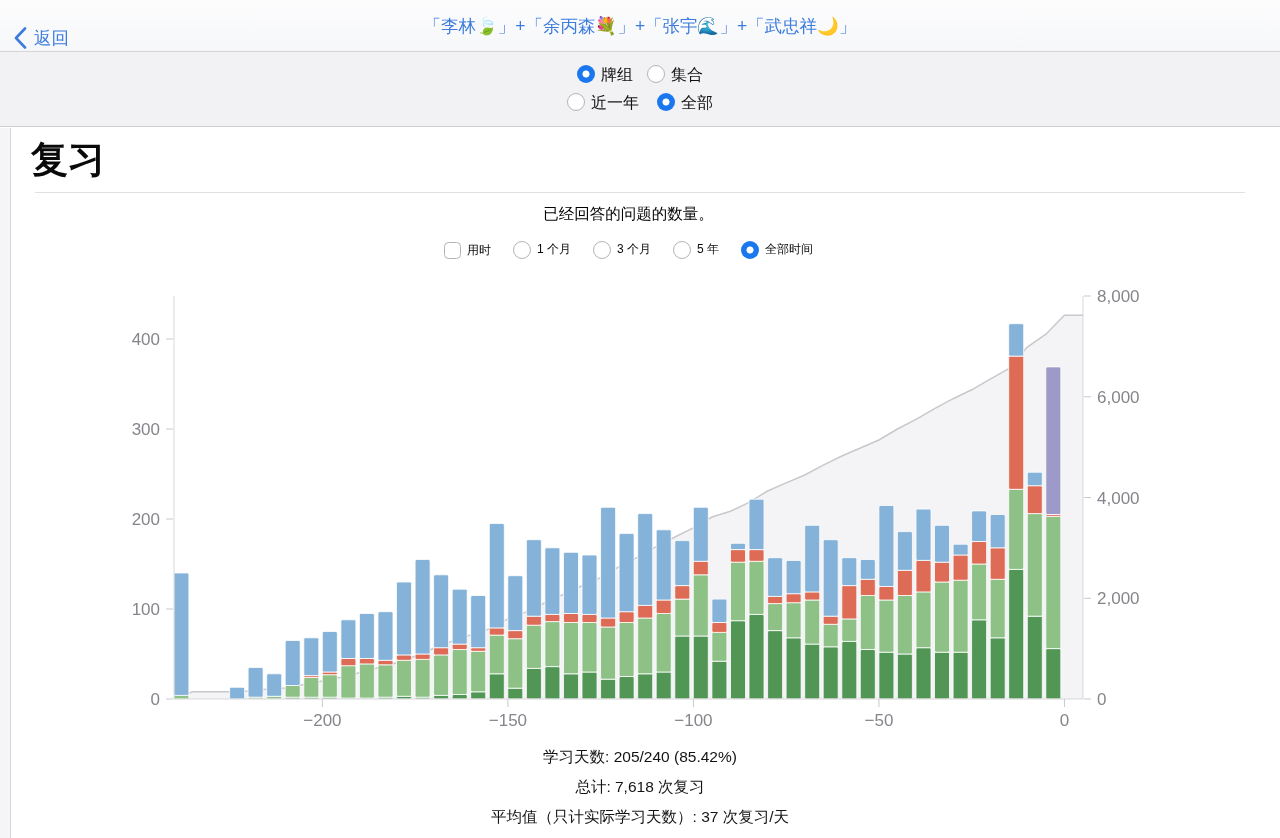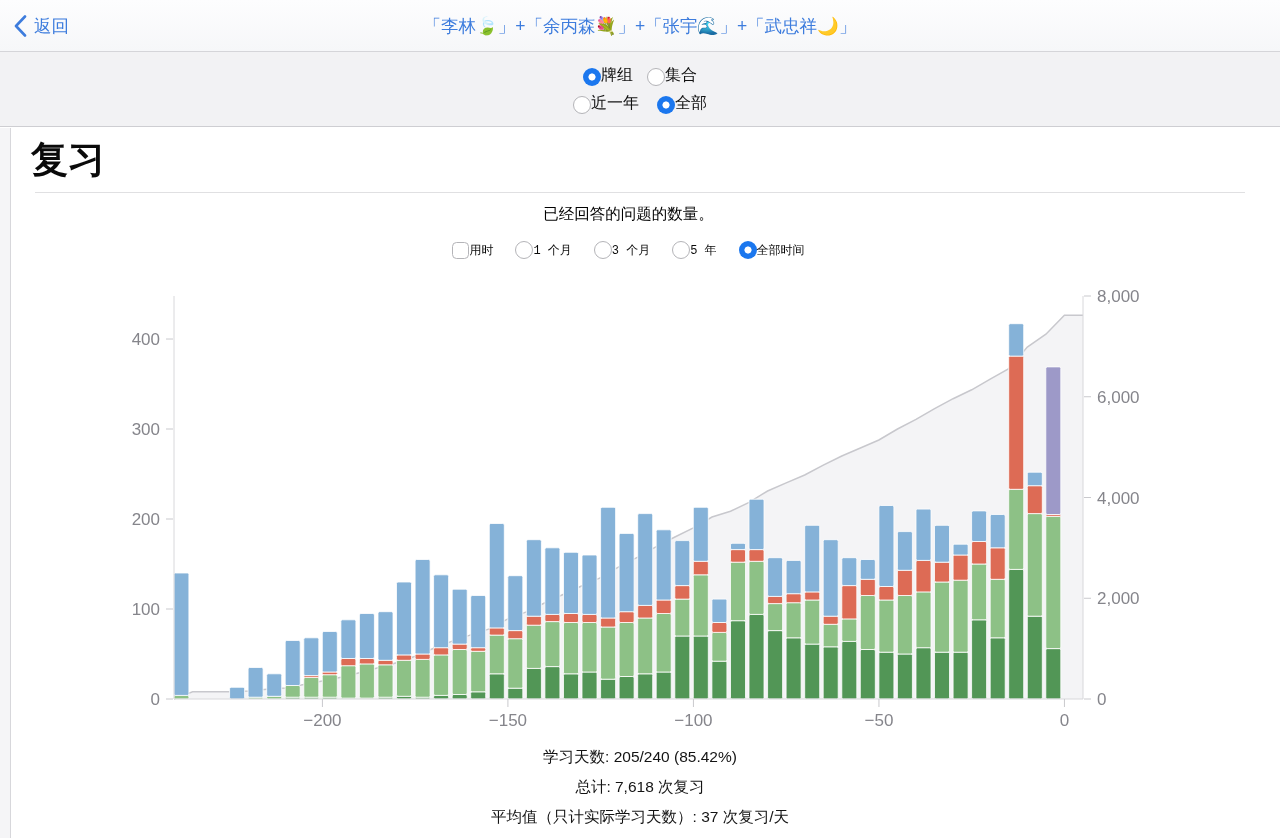--- a/index.html
+++ b/index.html
@@ -4,31 +4,31 @@
 <style>
   * { margin:0; padding:0; box-sizing:border-box; }
   html,body { width:1280px; height:838px; background:#fff; overflow:hidden;
               font-family:"Liberation Sans", sans-serif; color:#111; }
 
   
   .navbar { position:relative; height:52px;
             background:linear-gradient(180deg,#fdfdfe 0%,#f6f7f9 100%);
             border-bottom:1px solid #d5d5d9;
             display:flex; align-items:center; justify-content:center; }
-  .back-btn { position:absolute; left:14px; top:0; height:52px;
+  .back-btn { position:absolute; left:14px; top:12px; height:52px;
               display:flex; align-items:center; gap:7px;
               color:#3d7cdd; font-size:17.5px; cursor:pointer;font-family:Liberation Mono, monospace; }
   .nav-title { color:#3d7cdd; font-size:17.5px; max-width:900px; white-space:nowrap; }
 
   
   .filterbar { height:75px; background:#f2f2f4; border-bottom:1px solid #ceced2;
                display:flex; flex-direction:column; align-items:center;
                justify-content:center; gap:7px; }
   .f-row { display:flex; align-items:center; gap:14px; font-size:16px; }
-  .opt { display:flex; align-items:flex-end; gap:0; cursor:pointer;font-family:Liberation Mono, monospace; }
+  .opt { display:flex; align-items:flex-start; gap:6px; cursor:pointer; }
   .radio { width:18px; height:18px; border-radius:50%; background:#fff;
            border:1px solid #b4b4b8; display:inline-block; flex:0 0 auto; }
   .radio.sel { border:none; background:radial-gradient(circle,#ffffff 0 3.2px,#1b77ee 3.9px); }
   .checkbox { width:17px; height:17px; border-radius:4.5px; background:#fff;
               border:1px solid #b4b4b8; display:inline-block; flex:0 0 auto; }
   .search-input { width:218px; height:31px; border:1px solid #c7c7cb; border-radius:6px;
                   background:#fff; font-size:15.5px; padding:0 9px; color:#111;
                   font-family:"Liberation Sans", sans-serif; }
 
   

